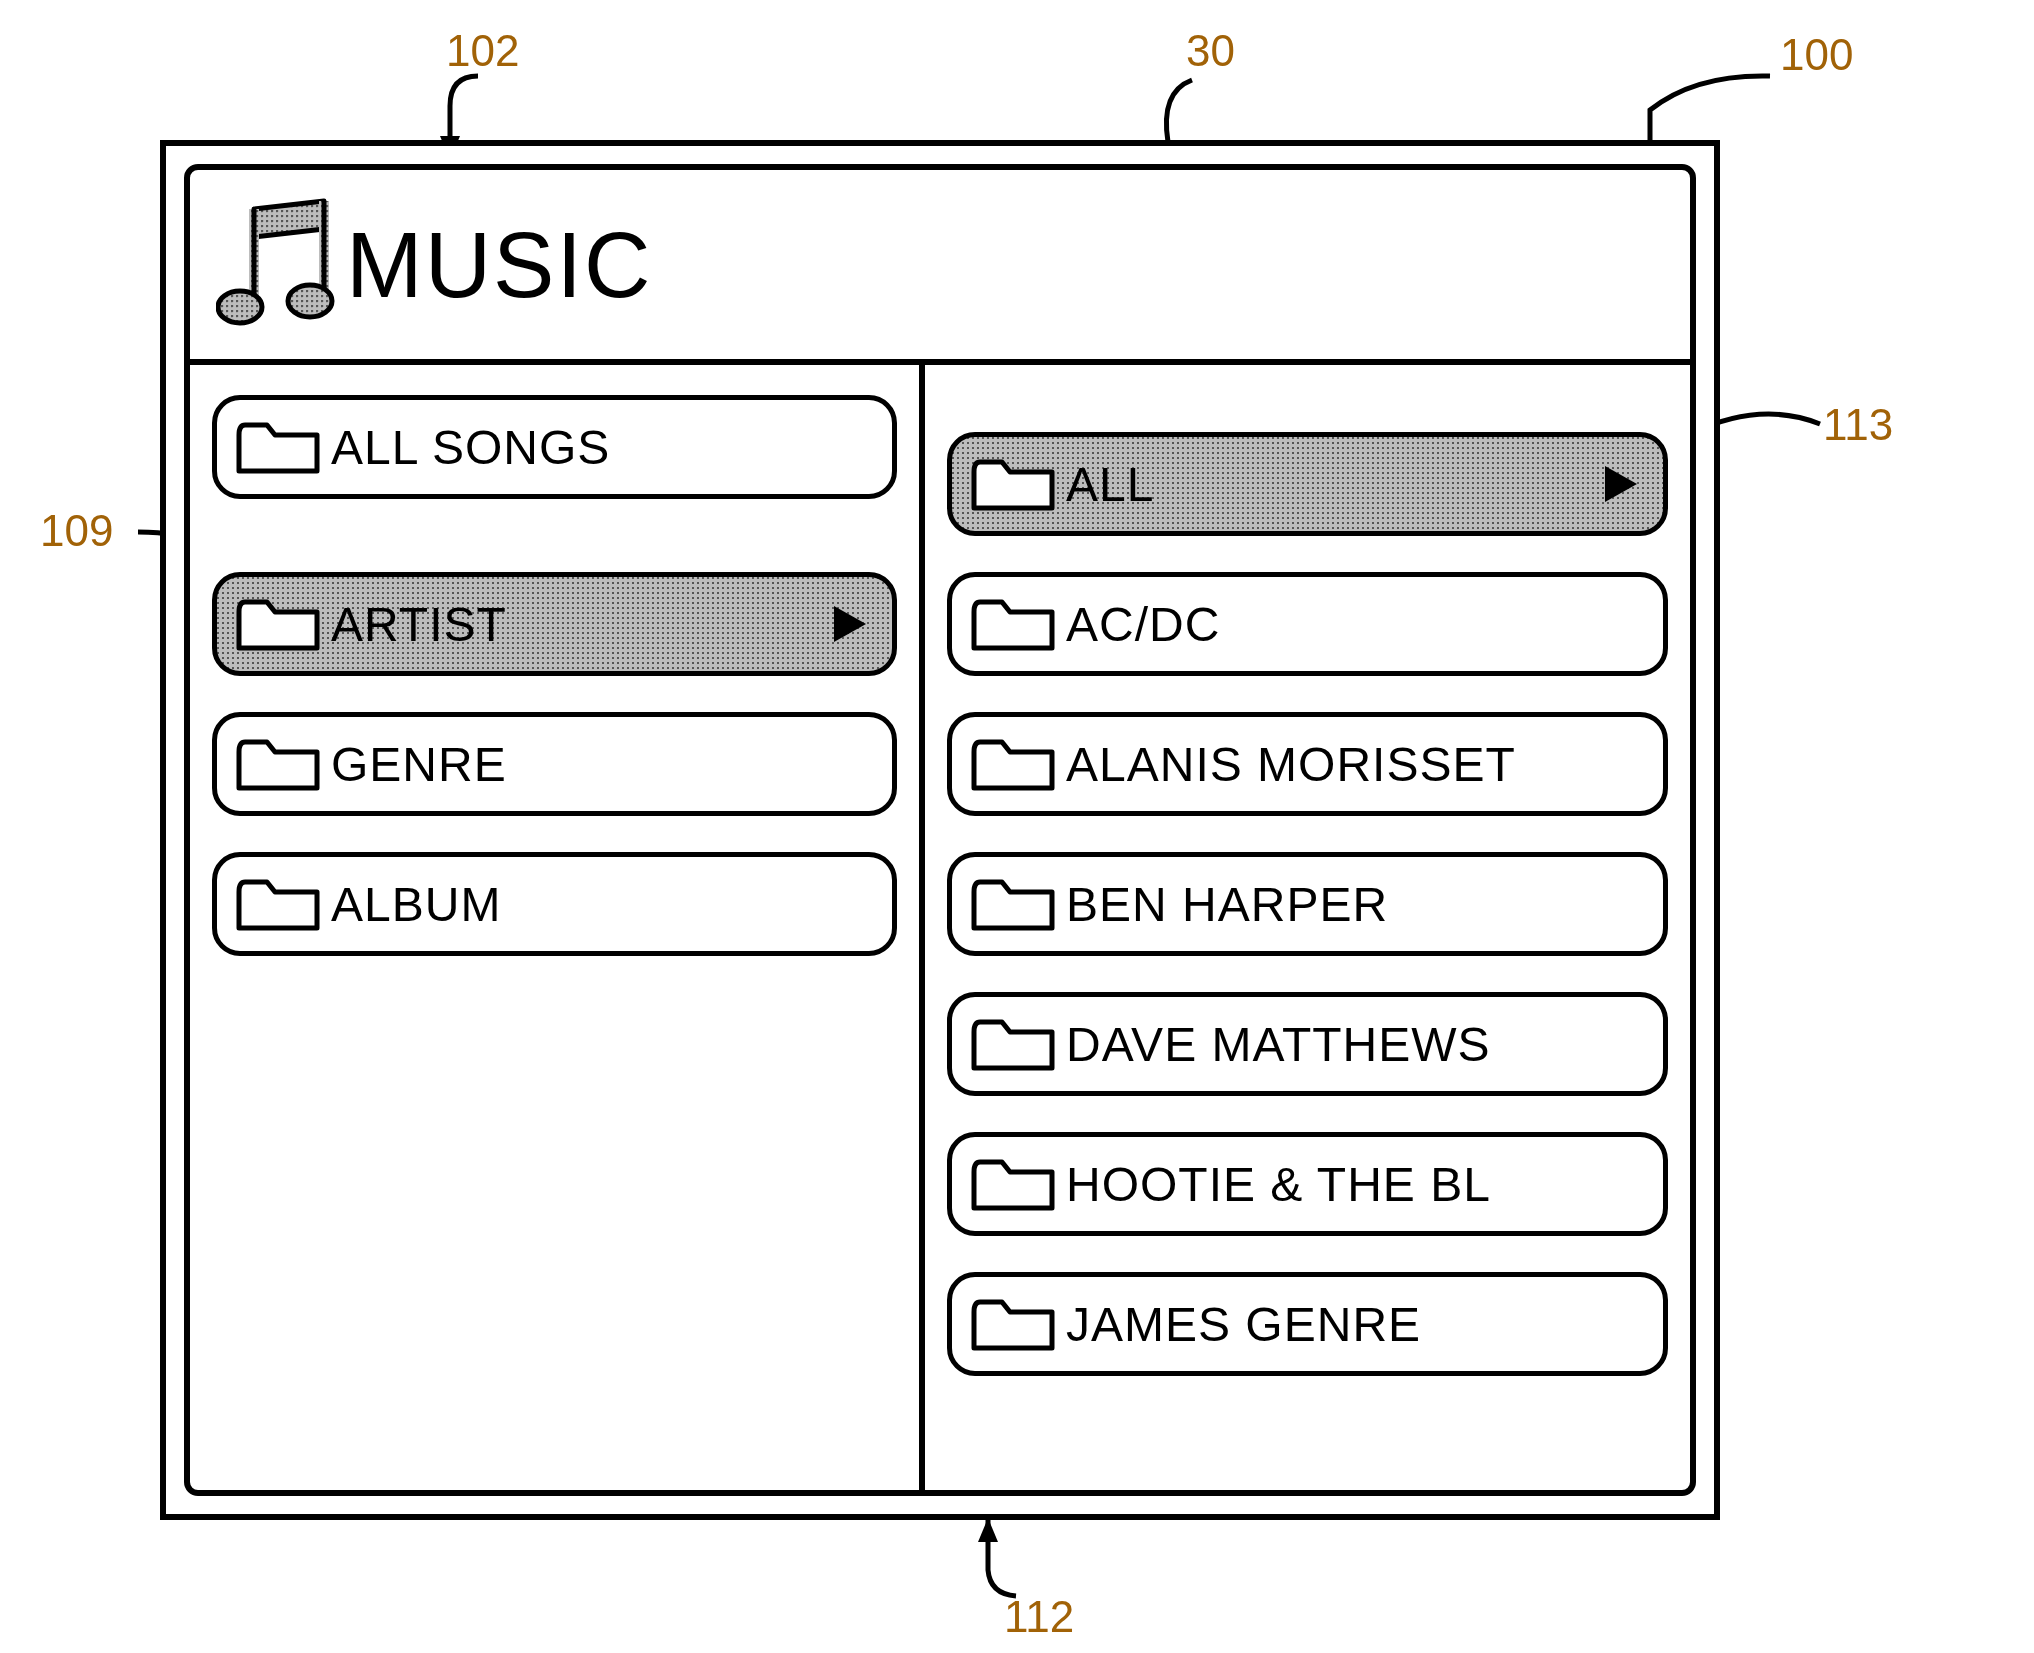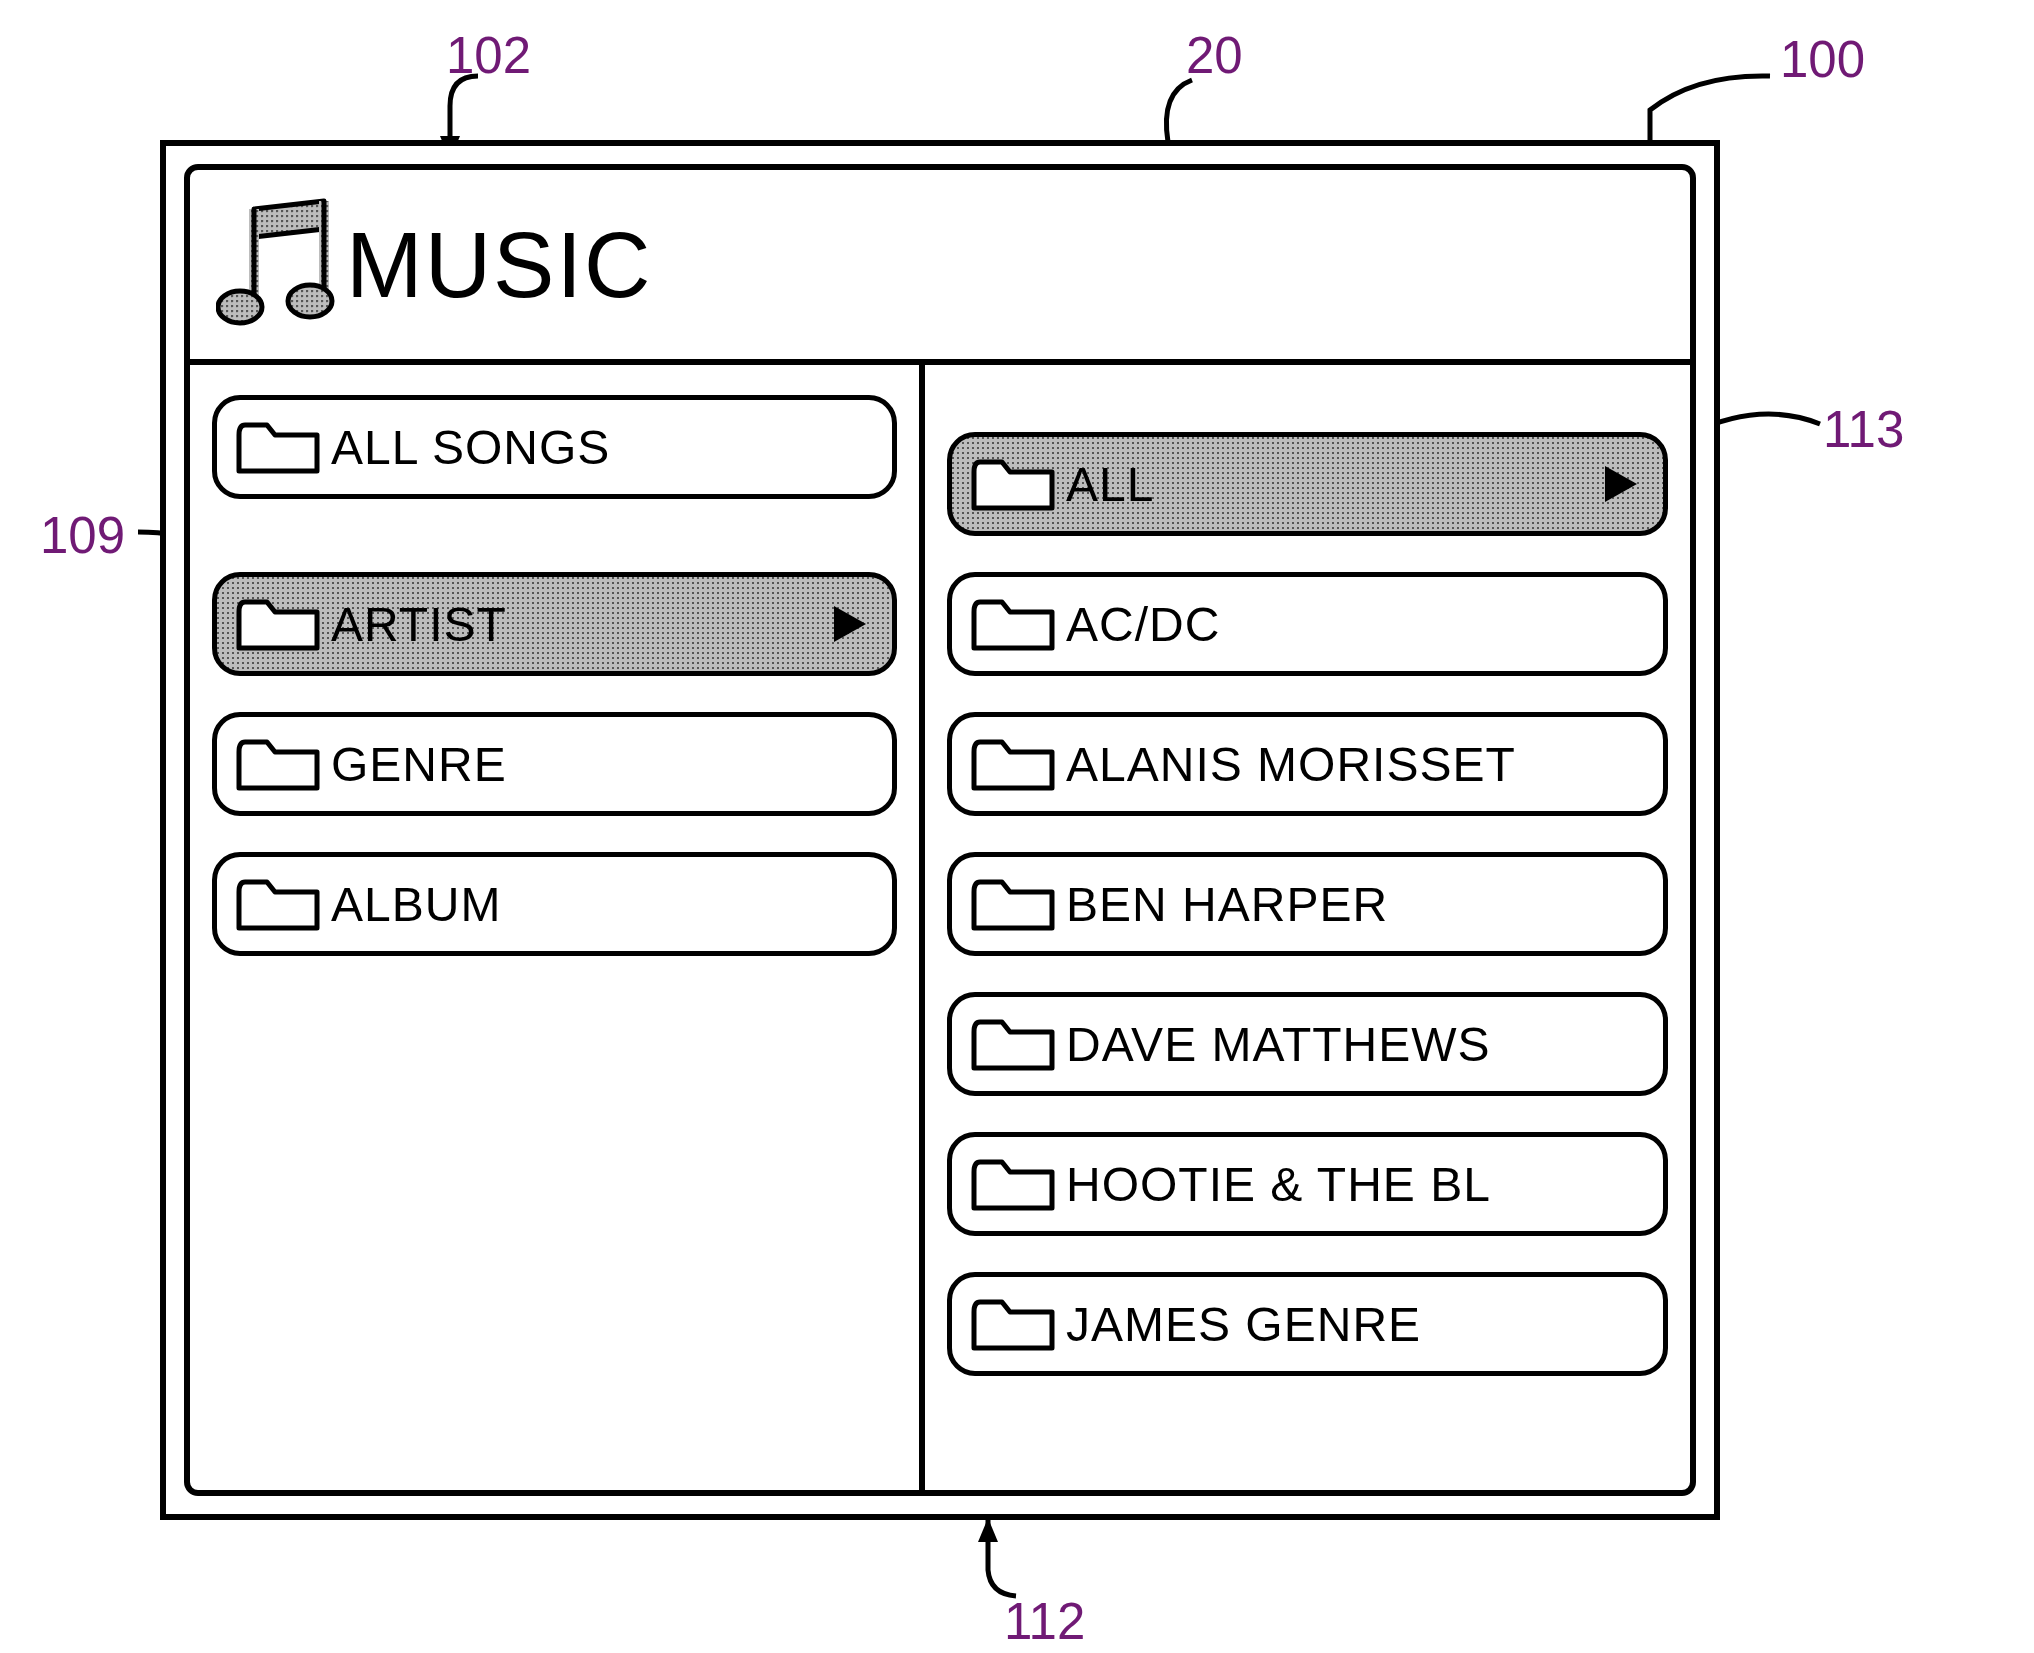--- a/index.html
+++ b/index.html
@@ -98,34 +98,34 @@
   }
   .chevron {
     position: absolute;
     right: 24px; top: 50%;
     transform: translateY(-50%);
   }
   .chevron svg { display: block; }
 
   .callout {
     position: absolute;
-    font-size: 51px;
-    color: #701a75;
+    font-size: 44px;
+    color: #a16207;
   }
   .callout svg { display: block; }
   .callout .num { position: absolute; }
   .callout .path { position: absolute; }
 </style>
 </head>
 <body>
 
 <div class="canvas">
 
   <div class="callout" style="left:1130px; top:32px; width:200px; height:120px;">
-    <span class="num" style="left:56px; top:-6px;">20</span>
+    <span class="num" style="left:56px; top:-6px;">30</span>
     <svg class="path" width="200" height="120" style="left:0; top:0;">
       <path d="M38 110 Q 30 60 62 48" fill="none" stroke="#000" stroke-width="5"></path>
     </svg>
   </div>
 
   <div class="callout" style="left:1600px; top:30px; width:300px; height:160px;">
     <span class="num" style="left:180px; top:0;">100</span>
     <svg class="path" width="300" height="160" style="left:0; top:0;">
       <path d="M50 140 L50 80 Q 95 44 170 46" fill="none" stroke="#000" stroke-width="5"></path>
       <polygon points="50,140 40,116 60,116" fill="#000"></polygon>

